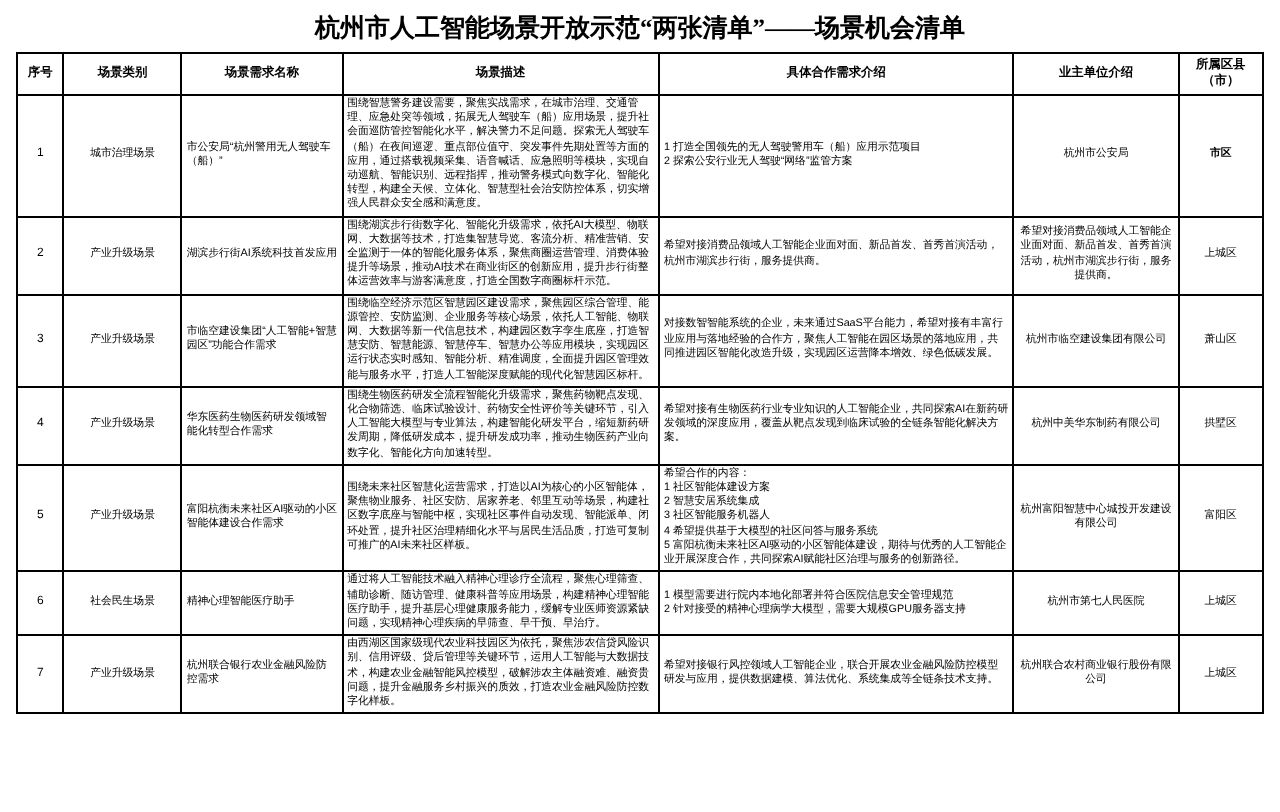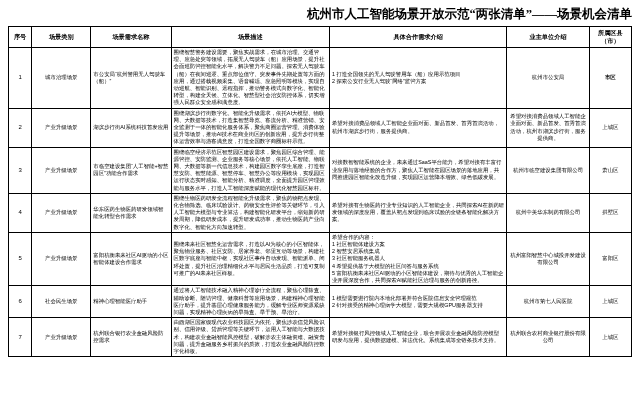--- a/index.html
+++ b/index.html
@@ -15,21 +15,21 @@
     overflow: hidden;
   }
   .page {
     width: 640px;
     height: 406px;
     box-sizing: border-box;
     padding: 4px 8px 0 8px;
     background: #fff;
   }
   .doc-title {
-    text-align: right;
+    text-align: center;
     font-weight: bold;
     font-size: 12.5px;
     letter-spacing: 0px;
     line-height: 16px;
     margin: 2px 0 4px 0;
     font-family: "Liberation Serif", serif;
   }
   table.sheet {
     border-collapse: collapse;
     width: 624px;

